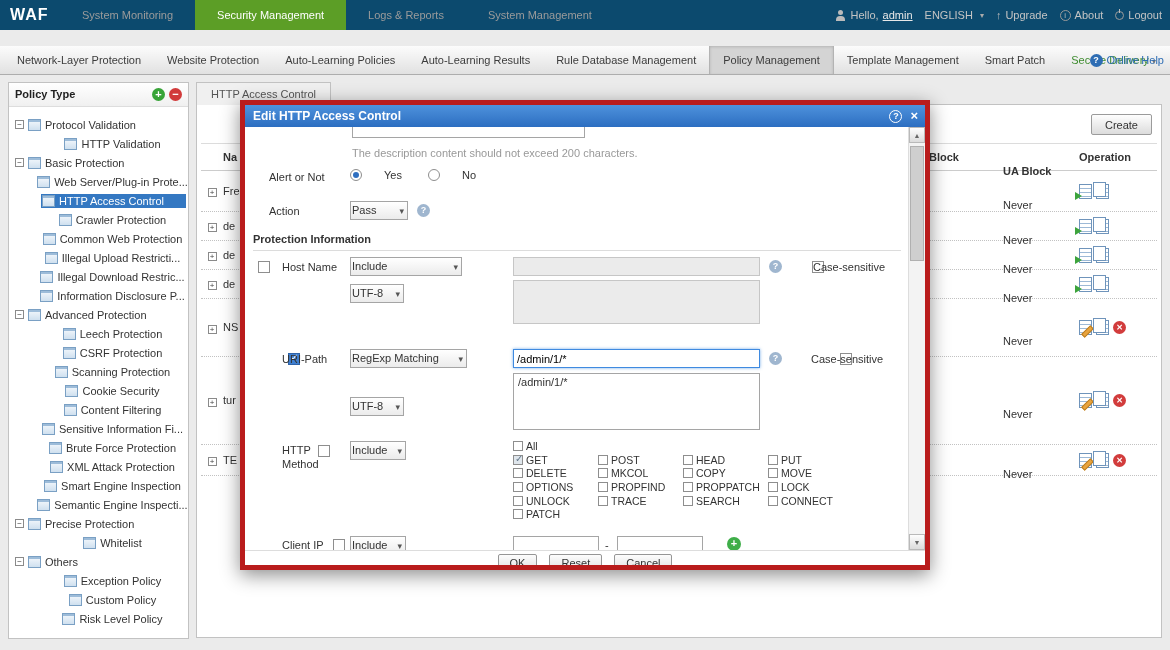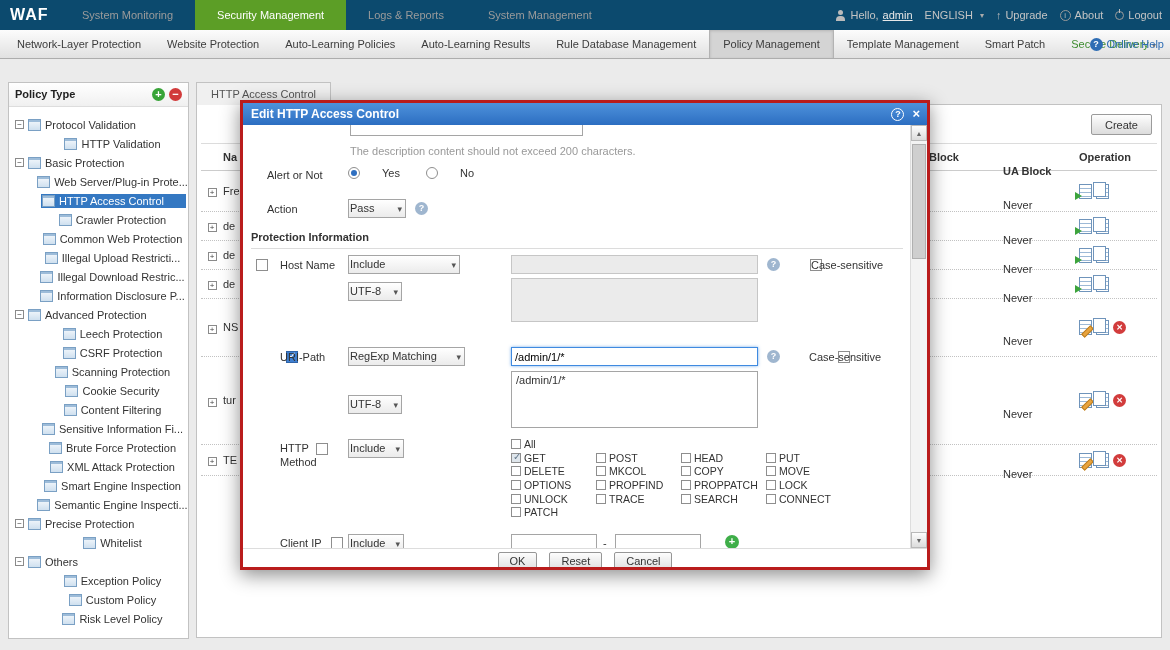--- a/index.html
+++ b/index.html
@@ -18,21 +18,21 @@
   .caret { font-size:8px; color:#aaa; margin-left:3px; }
   .person { width:11px; height:11px; position:relative; display:inline-block; }
   .person::before { content:""; position:absolute; left:3px; top:0; width:5px; height:5px; border-radius:50%; background:#bbb; }
   .person::after { content:""; position:absolute; left:1px; bottom:0; width:9px; height:5px; border-radius:4px 4px 0 0; background:#bbb; }
   .icirc { width:11px; height:11px; border:1px solid #9a9a9a; border-radius:50%; font-size:8px; line-height:9px; text-align:center; color:#bbb; display:inline-block; }
   .uparr { color:#bbb; font-size:11px; }
   .power { width:9px; height:9px; border:1.5px solid #9a9a9a; border-radius:50%; position:relative; display:inline-block; }
   .power::after { content:""; position:absolute; left:2.5px; top:-3px; width:1.5px; height:4px; background:#bbb; }
 
   
-  .nav { position:absolute; left:0; top:30px; width:1170px; height:29px;
+  .nav { position:absolute; left:0; top:46px; width:1170px; height:29px;
     background:linear-gradient(#fcfcfc,#e1e1e1); border-bottom:1px solid #adadad; z-index:4; }
   .navitems { position:absolute; left:4px; top:0; height:28px; display:flex; }
   .nvi { padding:0 13px; line-height:28px; color:#3c3c3c; font-size:11px; cursor:pointer; white-space:nowrap; }
   .nvi.act { background:#d4d4d4; border-left:1px solid #b3b3b3; border-right:1px solid #b3b3b3; box-shadow:inset 0 1px 3px rgba(0,0,0,.15); }
   .nvi.accent { color:#3e8c2f; }
   .nvi .caret { color:#777; }
   .online-help { position:absolute; right:6px; top:0; line-height:28px; color:#2e6db4; display:flex; align-items:center; gap:4px; cursor:pointer; }
   .qblue { width:13px; height:13px; border-radius:50%; background:#2e6db4; color:#fff; font-size:9px; font-weight:bold; line-height:13px; text-align:center; display:inline-block; }
 
   
@@ -70,21 +70,21 @@
   .ic { width:13px; height:15px; position:relative; display:inline-block; background:#fff; border:1px solid #6f94bb;
     background-image:linear-gradient(#fff 3px,#9db9d6 3px,#9db9d6 4px,#fff 4px,#fff 7px,#9db9d6 7px,#9db9d6 8px,#fff 8px,#fff 11px,#9db9d6 11px,#9db9d6 12px,#fff 12px); }
   .ic.copy::before { content:""; position:absolute; left:-4px; top:-3px; width:11px; height:13px; background:#fff; border:1px solid #6f94bb; }
   .ic.share::after { content:""; position:absolute; left:-5px; bottom:-2px; width:0; height:0;
     border-top:4px solid transparent; border-bottom:4px solid transparent; border-left:7px solid #3da43d; }
   .ic.edit::after { content:""; position:absolute; right:-3px; bottom:0; width:11px; height:3px; background:#e8a33d; border:1px solid #b97a1e; transform:rotate(-45deg); }
   .ic-del { width:13px; height:13px; border-radius:50%; background:#d23c3c; color:#fff; font-size:8px; font-weight:bold; line-height:13px; text-align:center; display:inline-block; }
 
   
   .modal { position:absolute; left:240px; top:100px; width:690px; height:470px; background:#fff;
-    border:3px solid #b91c1c; box-shadow:0 5px 18px rgba(0,0,0,.45); z-index:20; }
+    border:5px solid #b91c1c; box-shadow:0 5px 18px rgba(0,0,0,.45); z-index:20; }
   .m-title { height:22px; background:linear-gradient(#4e92dc,#2c6ec1); color:#fff; font-size:12px; font-weight:bold;
     line-height:22px; padding:0 8px; position:relative; cursor:move; }
   .m-ticons { position:absolute; right:7px; top:0; height:22px; display:flex; align-items:center; gap:8px; }
   .m-q { width:13px; height:13px; border:1px solid #fff; border-radius:50%; font-size:9px; font-weight:bold; line-height:11px; text-align:center; cursor:pointer; }
   .m-x { font-size:13px; font-weight:bold; cursor:pointer; }
   .m-body { position:absolute; top:22px; left:0; right:0; bottom:0; overflow:hidden; background:#fff; }
   .abs { position:absolute; }
   .flabel { position:absolute; font-size:11px; color:#333; }
   .inp { position:absolute; height:19px; border:1px solid #a5a5a5; background:#fff; font-size:11px; padding:0 3px; font-family:"Liberation Sans",sans-serif; }
   .inp.dis { background:#ebebeb; border-color:#c6c6c6; }

